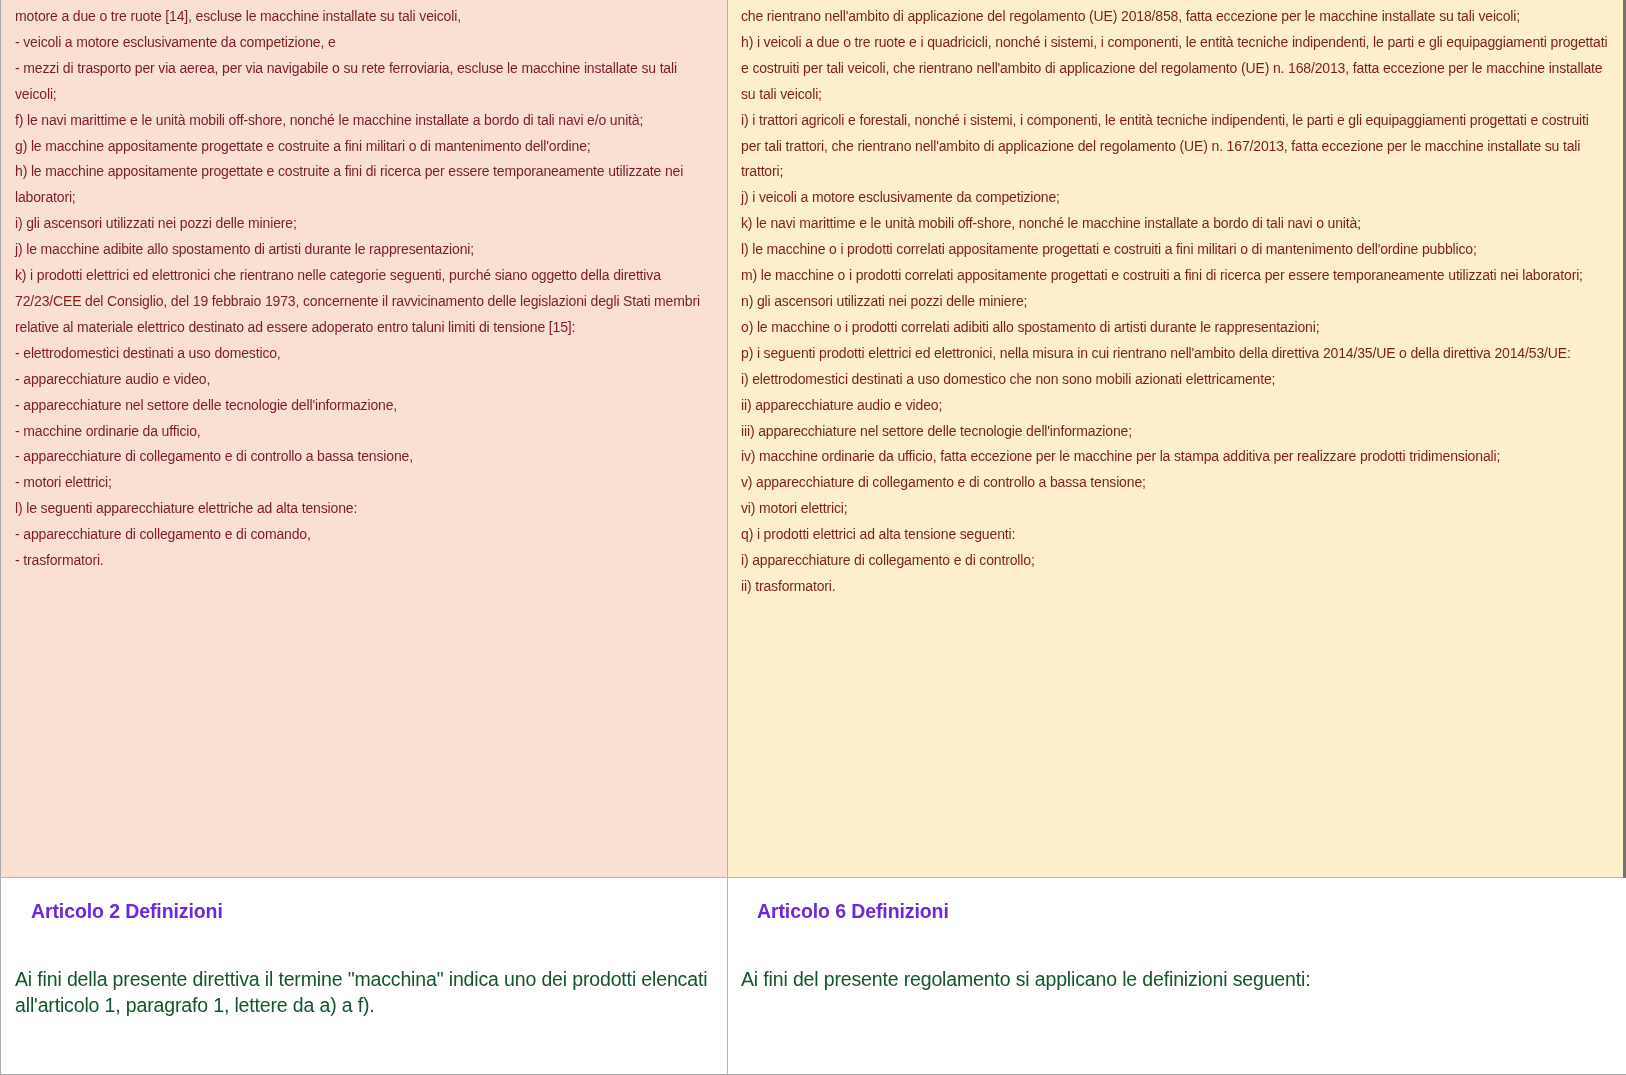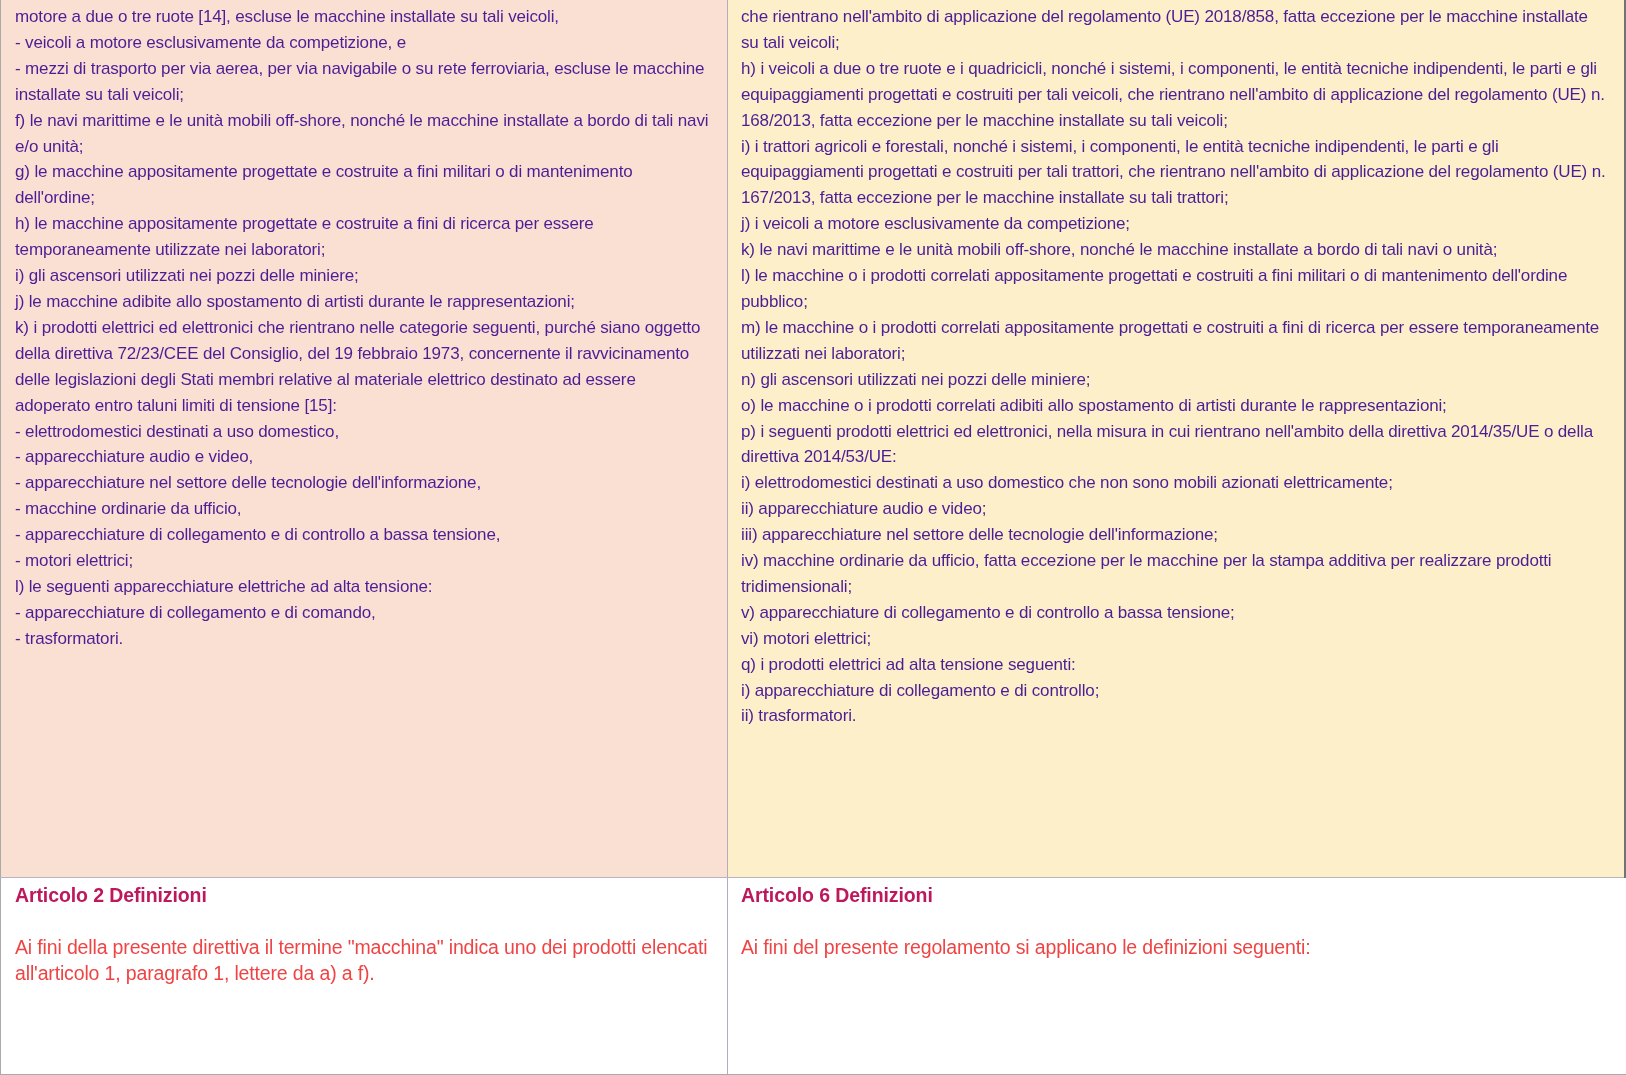--- a/index.html
+++ b/index.html
@@ -39,21 +39,21 @@
   }
 
   .cell-scope-left {
     background: #fae0d3;
     border-left: 1px solid #aaaaaa;
     border-right: 1px solid #b0aeb8;
     border-bottom: 1px solid #b8b5c0;
   }
   .cell-scope-right {
     background: #fcefca;
-    border-right: 5px solid #737373;
+    border-right: 7px solid #737373;
     border-bottom: 1px solid #b8b5c0;
   }
 
   
   .cell-article-left {
     background: #ffffff;
     border-left: 1px solid #aaaaaa;
     border-right: 1px solid #b0aeb8;
     border-bottom: 1px solid #aaaaaa;
   }
@@ -64,44 +64,44 @@
   }
 
   .cell-inner {
     padding: 4px 12px 4px 14px;
   }
   .cell-inner.right-pad {
     padding: 4px 14px 4px 13px;
   }
 
   .legal-text {
-    font-size: 17px;
+    font-size: 14px;
     line-height: 25.9px;
     letter-spacing: -0.15px;
     white-space: pre-wrap;
     word-wrap: break-word;
-    color: #4c1d95;
+    color: #7f1d1d;
     margin: 0;
   }
 
   .article-title {
     font-size: 19.5px;
     line-height: 26px;
     font-weight: bold;
-    color: #be185d;
-    margin: 0;
+    color: #6d28d9;
+    margin: 16px;
     letter-spacing: -0.1px;
   }
 
   .article-gap { height: 26px; }
 
   .article-body {
     font-size: 19.5px;
     line-height: 26px;
-    color: #ef4444;
+    color: #14532d;
     margin: 0;
     letter-spacing: -0.15px;
     white-space: pre-wrap;
     word-wrap: break-word;
   }
 </style>
 </head>
 <body>
 
 <table class="comparison-table">

